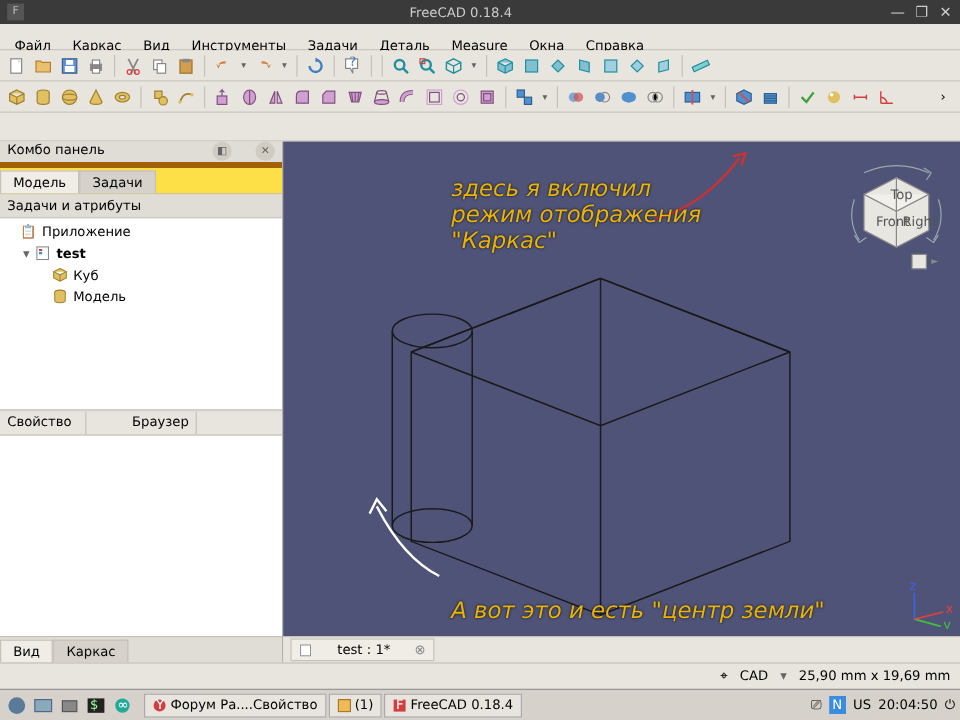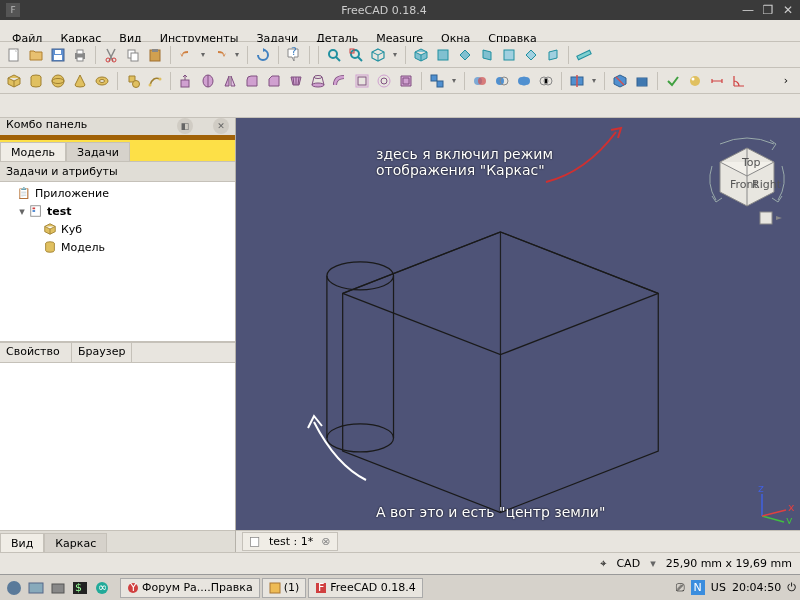--- a/index.html
+++ b/index.html
@@ -26,31 +26,31 @@
 .panel-header .rnd { width: 16px; height: 16px; border-radius: 8px; background: #d0ccc4; display:flex; align-items:center; justify-content:center; font-size:9px; color:#666; cursor:pointer;}
 .tabs { height: 22px; display: flex; background: #fde047; border-bottom: 1px solid #c5c1b9; }
 .tab { padding: 3px 10px; border: 1px solid #c5c1b9; border-bottom: none; margin-top: 2px; background: #d6d2cb; cursor: pointer; }
 .tab.active { background: #f0ede6; }
 .section-h { height: 20px; background: #e0ddd6; padding: 2px 6px; border-bottom: 1px solid #c5c1b9; display:flex; align-items:center;}
 .tree { flex: 0 0 160px; background: #fff; overflow: auto; border-bottom: 1px solid #c5c1b9; padding: 2px;}
 .tree-row { display: flex; align-items: center; height: 18px; padding-left: 2px; cursor: pointer; }
 .tree-row .tw { width: 12px; text-align: center; color: #666; }
 .tree-row .ic { width: 16px; height: 16px; margin-right: 3px; display:flex; align-items:center; justify-content:center;}
 .props { flex: 1; background: #fff; border-top: 1px solid #c5c1b9; }
-.props-h { display: flex; background: #e8e5df; height: 20px; border-bottom: 1px solid #c5c1b9; }
+.props-h { display: flex; background: #e8e5df; height: 20px; border-bottom: 1px solid #c5c1b9; gap: 32px; }
 .props-h div { padding: 2px 6px; border-right: 1px solid #c5c1b9; }
 .props-h div:first-child { width: 72px; }
 .bottom-tabs { height: 22px; display: flex; background: #e0ddd6; border-top: 1px solid #c5c1b9; }
 .viewport-area { flex: 1; display: flex; flex-direction: column; min-width: 0; }
 .viewport { flex: 1; background: #4e5377; position: relative; overflow: hidden; }
-.annot { position: absolute; color: #ffffff; font-size: 14px; text-shadow: 0 0 2px #000; }
+.annot { position: absolute; color: #eab308; font-size: 19px; text-shadow: 0 0 2px #000; font-style: italic; }
 .navcube { position: absolute; top: 8px; right: 8px; width: 90px; height: 100px; }
 .axes { position: absolute; bottom: 6px; right: 6px; width: 40px; height: 40px; }
 .doc-tabs { height: 22px; background: #e8e5df; display: flex; align-items: center; padding: 0 6px; border-top: 1px solid #c5c1b9; }
-.doc-tab { display: flex; align-items: center; gap: 8px; padding: 2px 6px; background: #f0ede6; border: 1px solid #c5c1b9; }
+.doc-tab { display: flex; align-items: center; gap: 20px; padding: 2px 6px; background: #f0ede6; border: 1px solid #c5c1b9; }
 .statusbar { height: 22px; background: #e8e5df; border-top: 1px solid #c5c1b9; display: flex; align-items: center; justify-content: flex-end; padding: 0 8px; gap: 10px; }
 .taskbar { height: 26px; background: #d6d2cb; border-top: 1px solid #999; display: flex; align-items: center; padding: 0 4px; gap: 2px; }
 .tkic { width: 20px; height: 20px; display:flex; align-items:center; justify-content:center; cursor:pointer;}
 .tkbtn { height: 20px; padding: 0 6px; background: #e8e5df; border: 1px solid #aaa; display: flex; align-items: center; gap: 3px; cursor: pointer; font-size: 10px; }
 .tray { margin-left: auto; display: flex; align-items: center; gap: 6px; font-size: 10px; }
 </style>
 </head>
 <body>
 
 <div class="titlebar">
@@ -577,21 +577,21 @@
         <circle cx="8" cy="8" r="6" fill="#2a9"></circle>
         <text x="4" y="11" fill="#fff" font-size="8">∞</text>
       </svg>
     </div>
   <div class="tkic" style="width:4px"></div>
   <div class="tkbtn">
       <svg width="12" height="12">
         <circle cx="6" cy="6" r="5" fill="#d04040"></circle>
         <text x="3" y="9" fill="#fff" font-size="8">Y</text>
       </svg>
-      <span>Форум Ра....Правка</span>
+      <span>Форум Ра....Свойство</span>
     </div>
   <div class="tkbtn">
       <svg width="12" height="12">
         <rect x="1" y="1" width="10" height="10" fill="#eb5" stroke="#a73"></rect>
       </svg>
       <span>(1)</span>
     </div>
   <div class="tkbtn">
       <svg width="12" height="12">
         <rect x="1" y="1" width="10" height="10" fill="#d04040"></rect>

